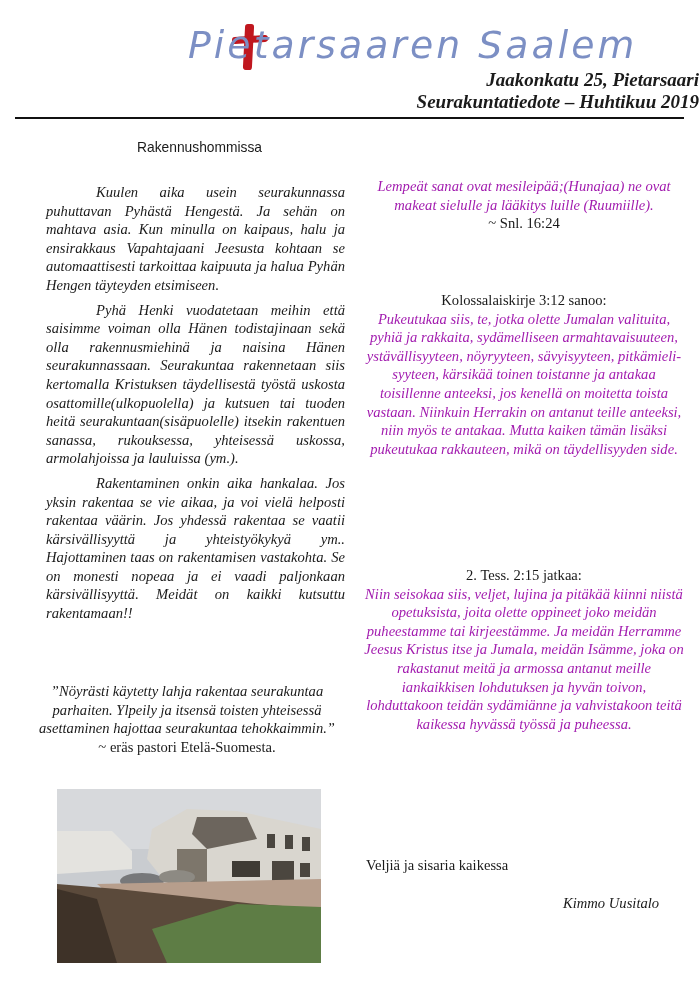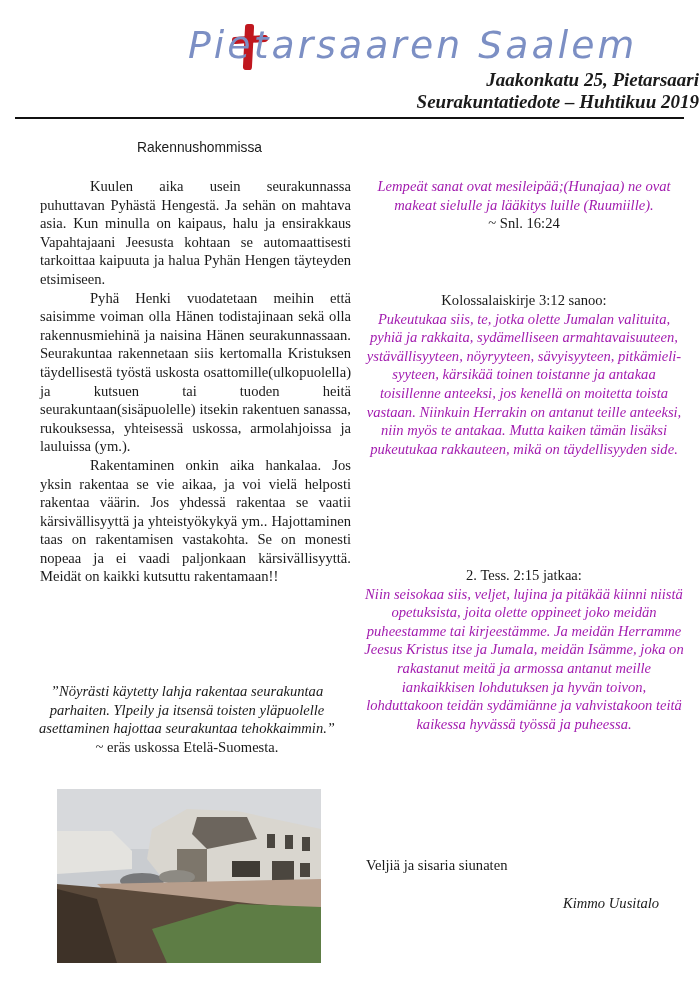--- a/index.html
+++ b/index.html
@@ -19,21 +19,21 @@
   .hdr-line { left: 0; width: 699px; text-align: right; font-weight: bold; font-style: italic;
               font-size: 19px; line-height: 22px; padding-left: 10px; box-sizing: border-box; }
   #address { top: 69px; padding-left: 8px; }
   #issue { top: 91px; padding-left: 12px; }
   #rule { left: 15px; top: 117px; width: 669px; height: 2px; background: #111; }
 
   
   #title { left: 117px; top: 138px; font-weight: normal; font-size: 15px; font-family: "Liberation Sans Narrow", "Liberation Sans", sans-serif; margin-left: 20px; }
   #title span { display:inline-block; transform: scaleX(0.92); transform-origin:left; }
   .body { left: 40px; width: 311px; font-size: 14.6px; line-height: 18.6px; text-align: justify; }
-  .body p { margin: 0; text-indent: 50px; }
+  .body p { margin: 6px; text-indent: 50px; font-style: italic; }
   #left-body { top: 177px; }
   #left-quote { left: 32px; width: 310px; top: 682px; text-align: center; font-size: 14.6px; line-height: 18.6px; }
   #left-quote .q { font-style: italic; }
   #photo { left: 57px; top: 789px; width: 264px; height: 174px; overflow: hidden; }
 
   
   .rcol { left: 364px; width: 320px; text-align: center; font-size: 14.6px; line-height: 18.6px; }
   .red { color: #a21caf; font-style: italic; }
   #verse1 { top: 177px; }
   #verse2 { top: 291px; }
@@ -53,22 +53,22 @@
 <div id="issue" class="abs hdr-line">Seurakuntatiedote – Huhtikuu 2019</div>
 <div id="rule" class="abs"></div>
 
 <div id="title" class="abs"><span>Rakennushommissa</span></div>
 <div id="left-body" class="abs body">
   <p>Kuulen aika usein seurakunnassa puhuttavan Pyhästä Hengestä. Ja sehän on mahtava asia. Kun minulla on kaipaus, halu ja ensirakkaus Vapahtajaani Jeesusta kohtaan se automaattisesti tarkoittaa kaipuuta ja halua Pyhän Hengen täyteyden etsimiseen.</p>
   <p>Pyhä Henki vuodatetaan meihin että saisimme voiman olla Hänen todistajinaan sekä olla rakennusmiehinä ja naisina Hänen seurakunnassaan. Seurakuntaa rakennetaan siis kertomalla Kristuksen täydellisestä työstä uskosta osattomille(ulkopuolella) ja kutsuen tai tuoden heitä seurakuntaan(sisäpuolelle) itsekin rakentuen sanassa, rukouksessa, yhteisessä uskossa, armolahjoissa ja lauluissa (ym.).</p>
   <p>Rakentaminen onkin aika hankalaa. Jos yksin rakentaa se vie aikaa, ja voi vielä helposti rakentaa väärin. Jos yhdessä rakentaa se vaatii kärsivällisyyttä ja yhteistyökykyä ym.. Hajottaminen taas on rakentamisen vastakohta. Se on monesti nopeaa ja ei vaadi paljonkaan kärsivällisyyttä. Meidät on kaikki kutsuttu rakentamaan!!</p>
 </div>
 <div id="left-quote" class="abs">
-  <div class="q">”Nöyrästi käytetty lahja rakentaa seurakuntaa parhaiten. Ylpeily ja itsensä toisten yläpuolelle asettaminen hajottaa seurakuntaa tehokkaimmin.”</div>
-  <div>~ eräs uskossa Etelä-Suomesta.</div>
+  <div class="q">”Nöyrästi käytetty lahja rakentaa seurakuntaa parhaiten. Ylpeily ja itsensä toisten yhteisessä asettaminen hajottaa seurakuntaa tehokkaimmin.”</div>
+  <div>~ eräs pastori Etelä-Suomesta.</div>
 </div>
 <div id="photo" class="abs">
   <svg width="264" height="174" viewBox="0 0 264 174">
     <rect width="264" height="174" fill="#c9ccd0"></rect>
     <rect width="264" height="60" fill="#d7d9dc"></rect>
 
     <polygon points="0,42 55,42 75,62 75,80 0,85" fill="#e4e3df"></polygon>
 
     <polygon points="95,40 130,20 180,22 264,40 264,95 110,95 90,70" fill="#d9d6cf"></polygon>
     <polygon points="140,28 190,28 200,50 150,60 135,45" fill="#6c655d"></polygon>
@@ -97,14 +97,14 @@
 </div>
 <div id="verse2" class="abs rcol">
   <div>Kolossalaiskirje 3:12 sanoo:</div>
   <div class="red">Pukeutukaa siis, te, jotka olette Jumalan valituita, pyhiä ja rakkaita, sydämelliseen armahtavaisuuteen, ystävällisyyteen, nöyryyteen, sävyisyyteen, pitkämieli-syyteen, kärsikää toinen toistanne ja antakaa toisillenne anteeksi, jos kenellä on moitetta toista vastaan. Niinkuin Herrakin on antanut teille anteeksi, niin myös te antakaa. Mutta kaiken tämän lisäksi pukeutukaa rakkauteen, mikä on täydellisyyden side.</div>
 </div>
 <div id="verse3" class="abs rcol">
   <div>2. Tess. 2:15 jatkaa:</div>
   <div class="red">Niin seisokaa siis, veljet, lujina ja pitäkää kiinni niistä opetuksista, joita olette oppineet joko meidän puheestamme tai kirjeestämme. Ja meidän Herramme Jeesus Kristus itse ja Jumala, meidän Isämme, joka on rakastanut meitä ja armossa antanut meille iankaikkisen lohdutuksen ja hyvän toivon, lohduttakoon teidän sydämiänne ja vahvistakoon teitä kaikessa hyvässä työssä ja puheessa.</div>
 </div>
 
-<div id="greeting" class="abs">Veljiä ja sisaria siunaten</div>
+<div id="greeting" class="abs">Veljiä ja sisaria kaikessa</div>
 <div id="signature" class="abs">Kimmo Uusitalo</div>
 
 </body></html>

